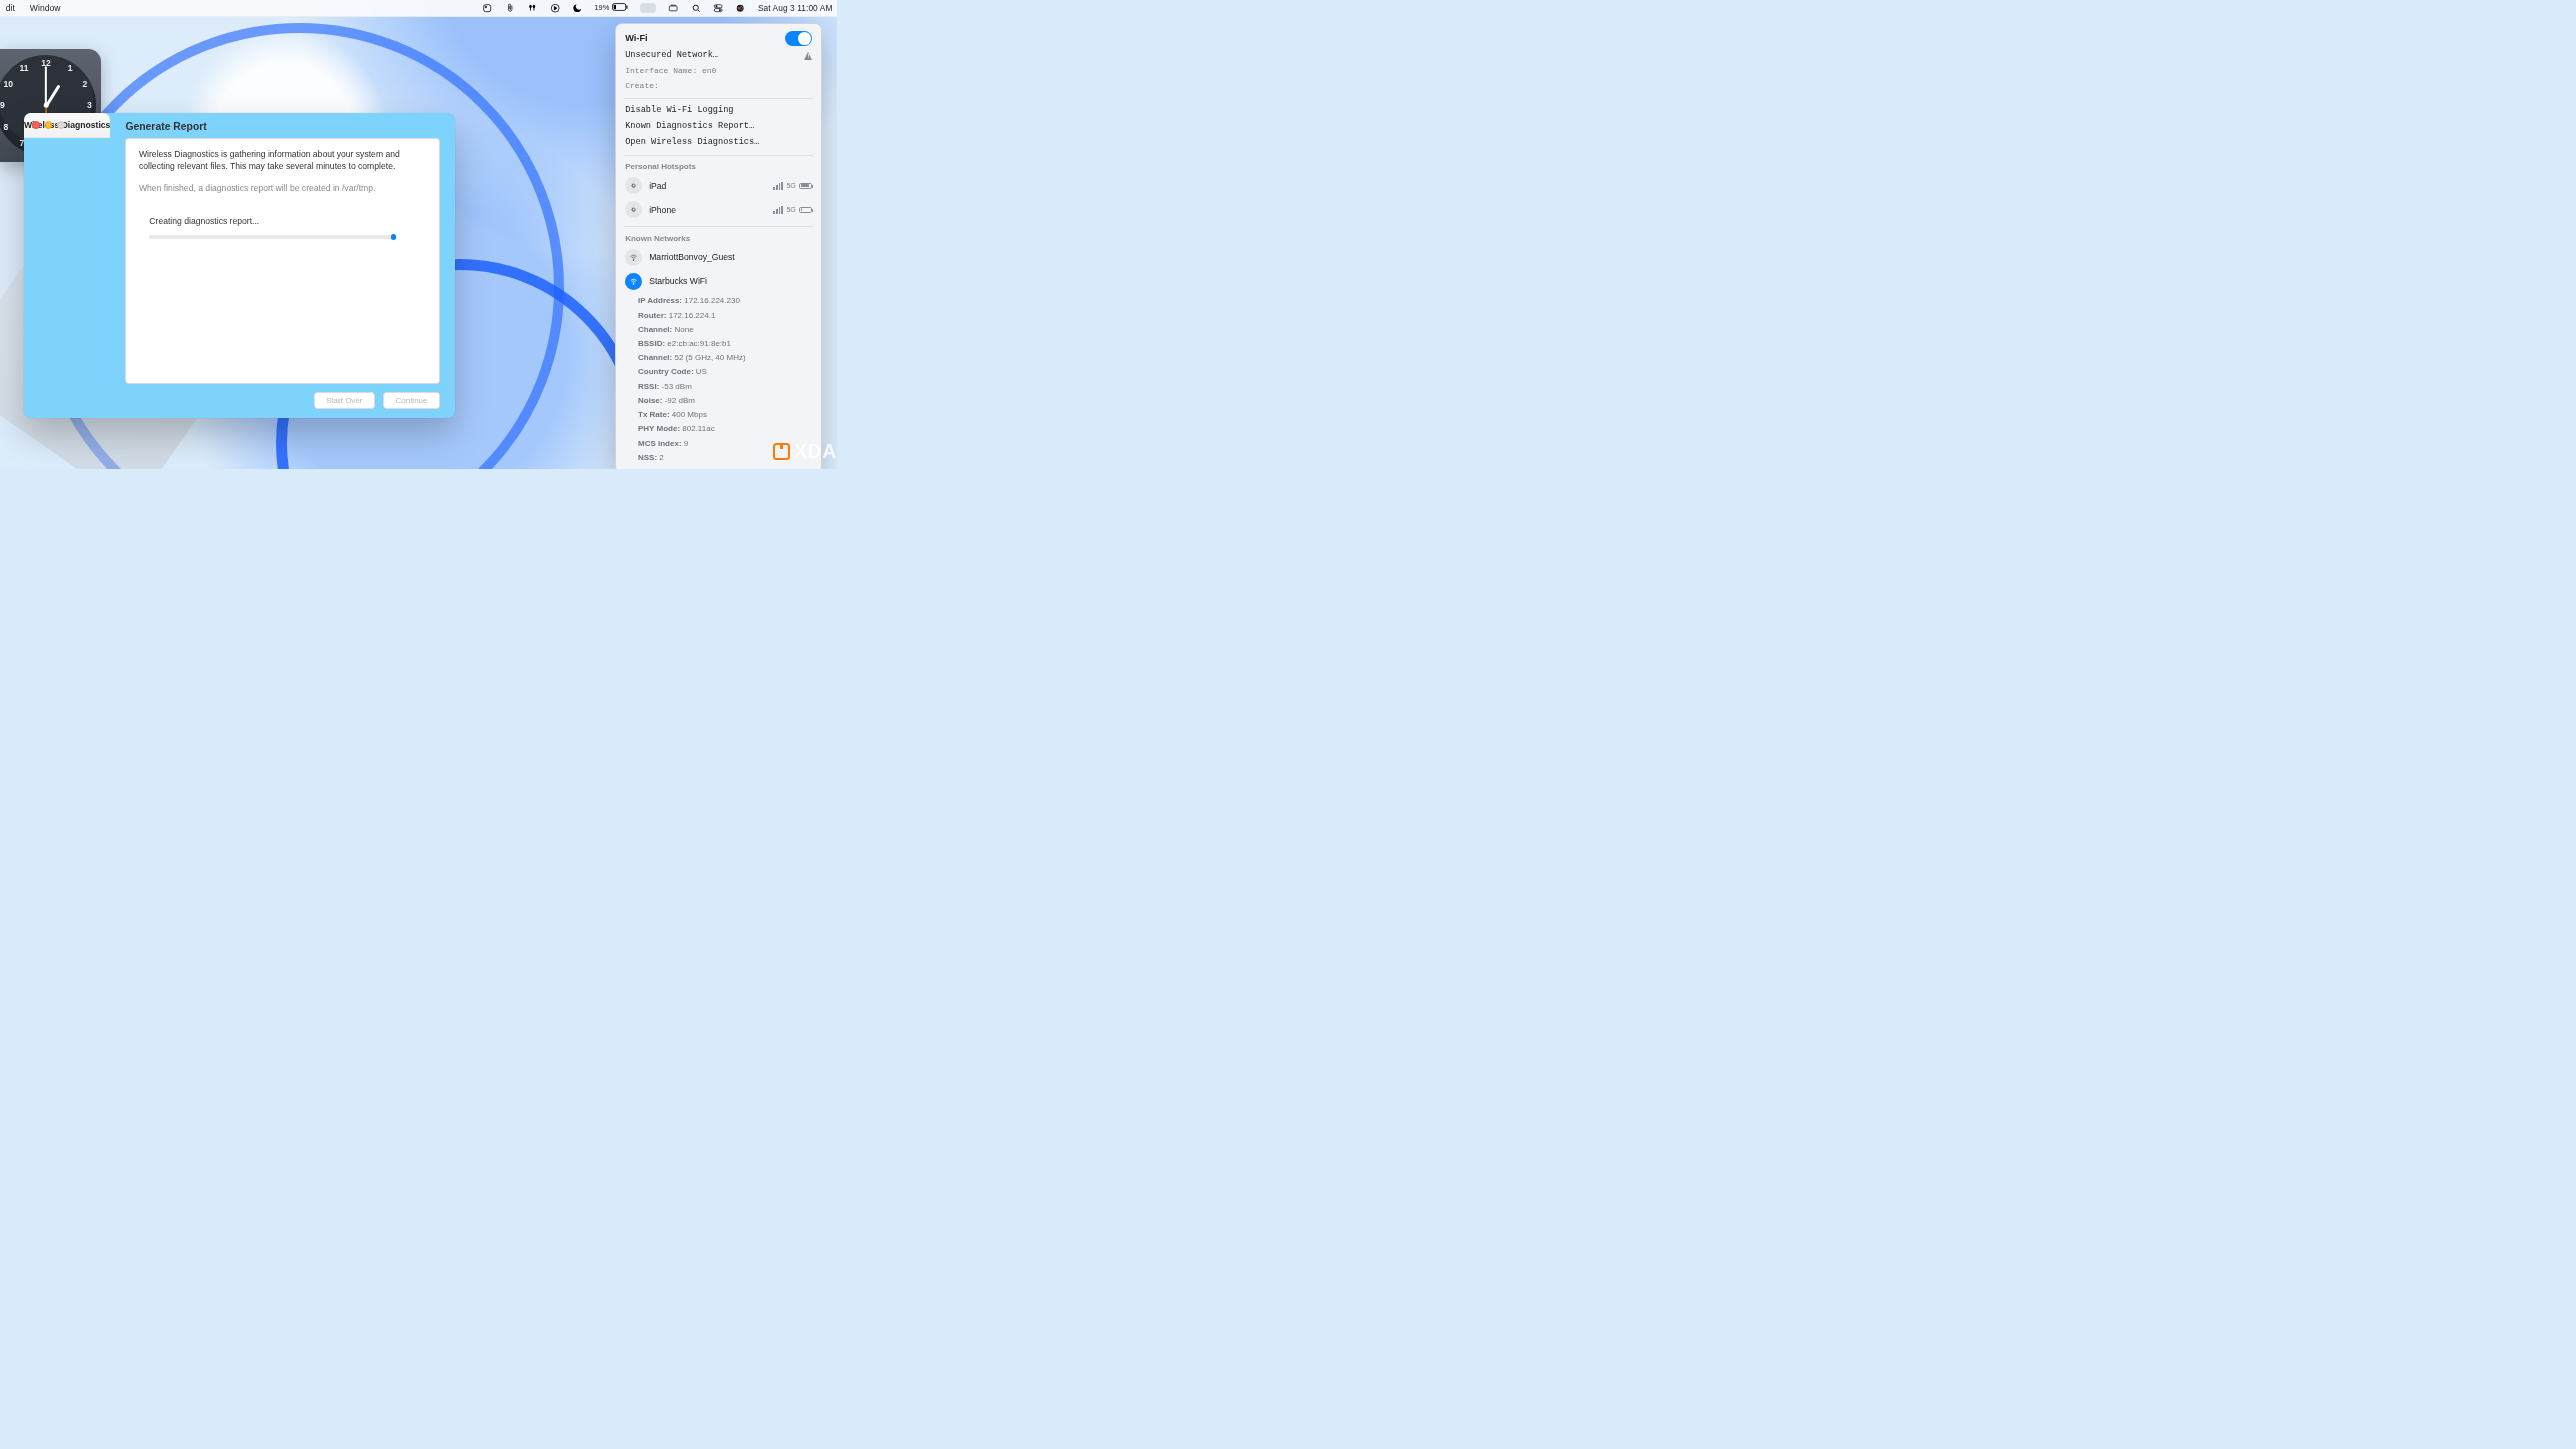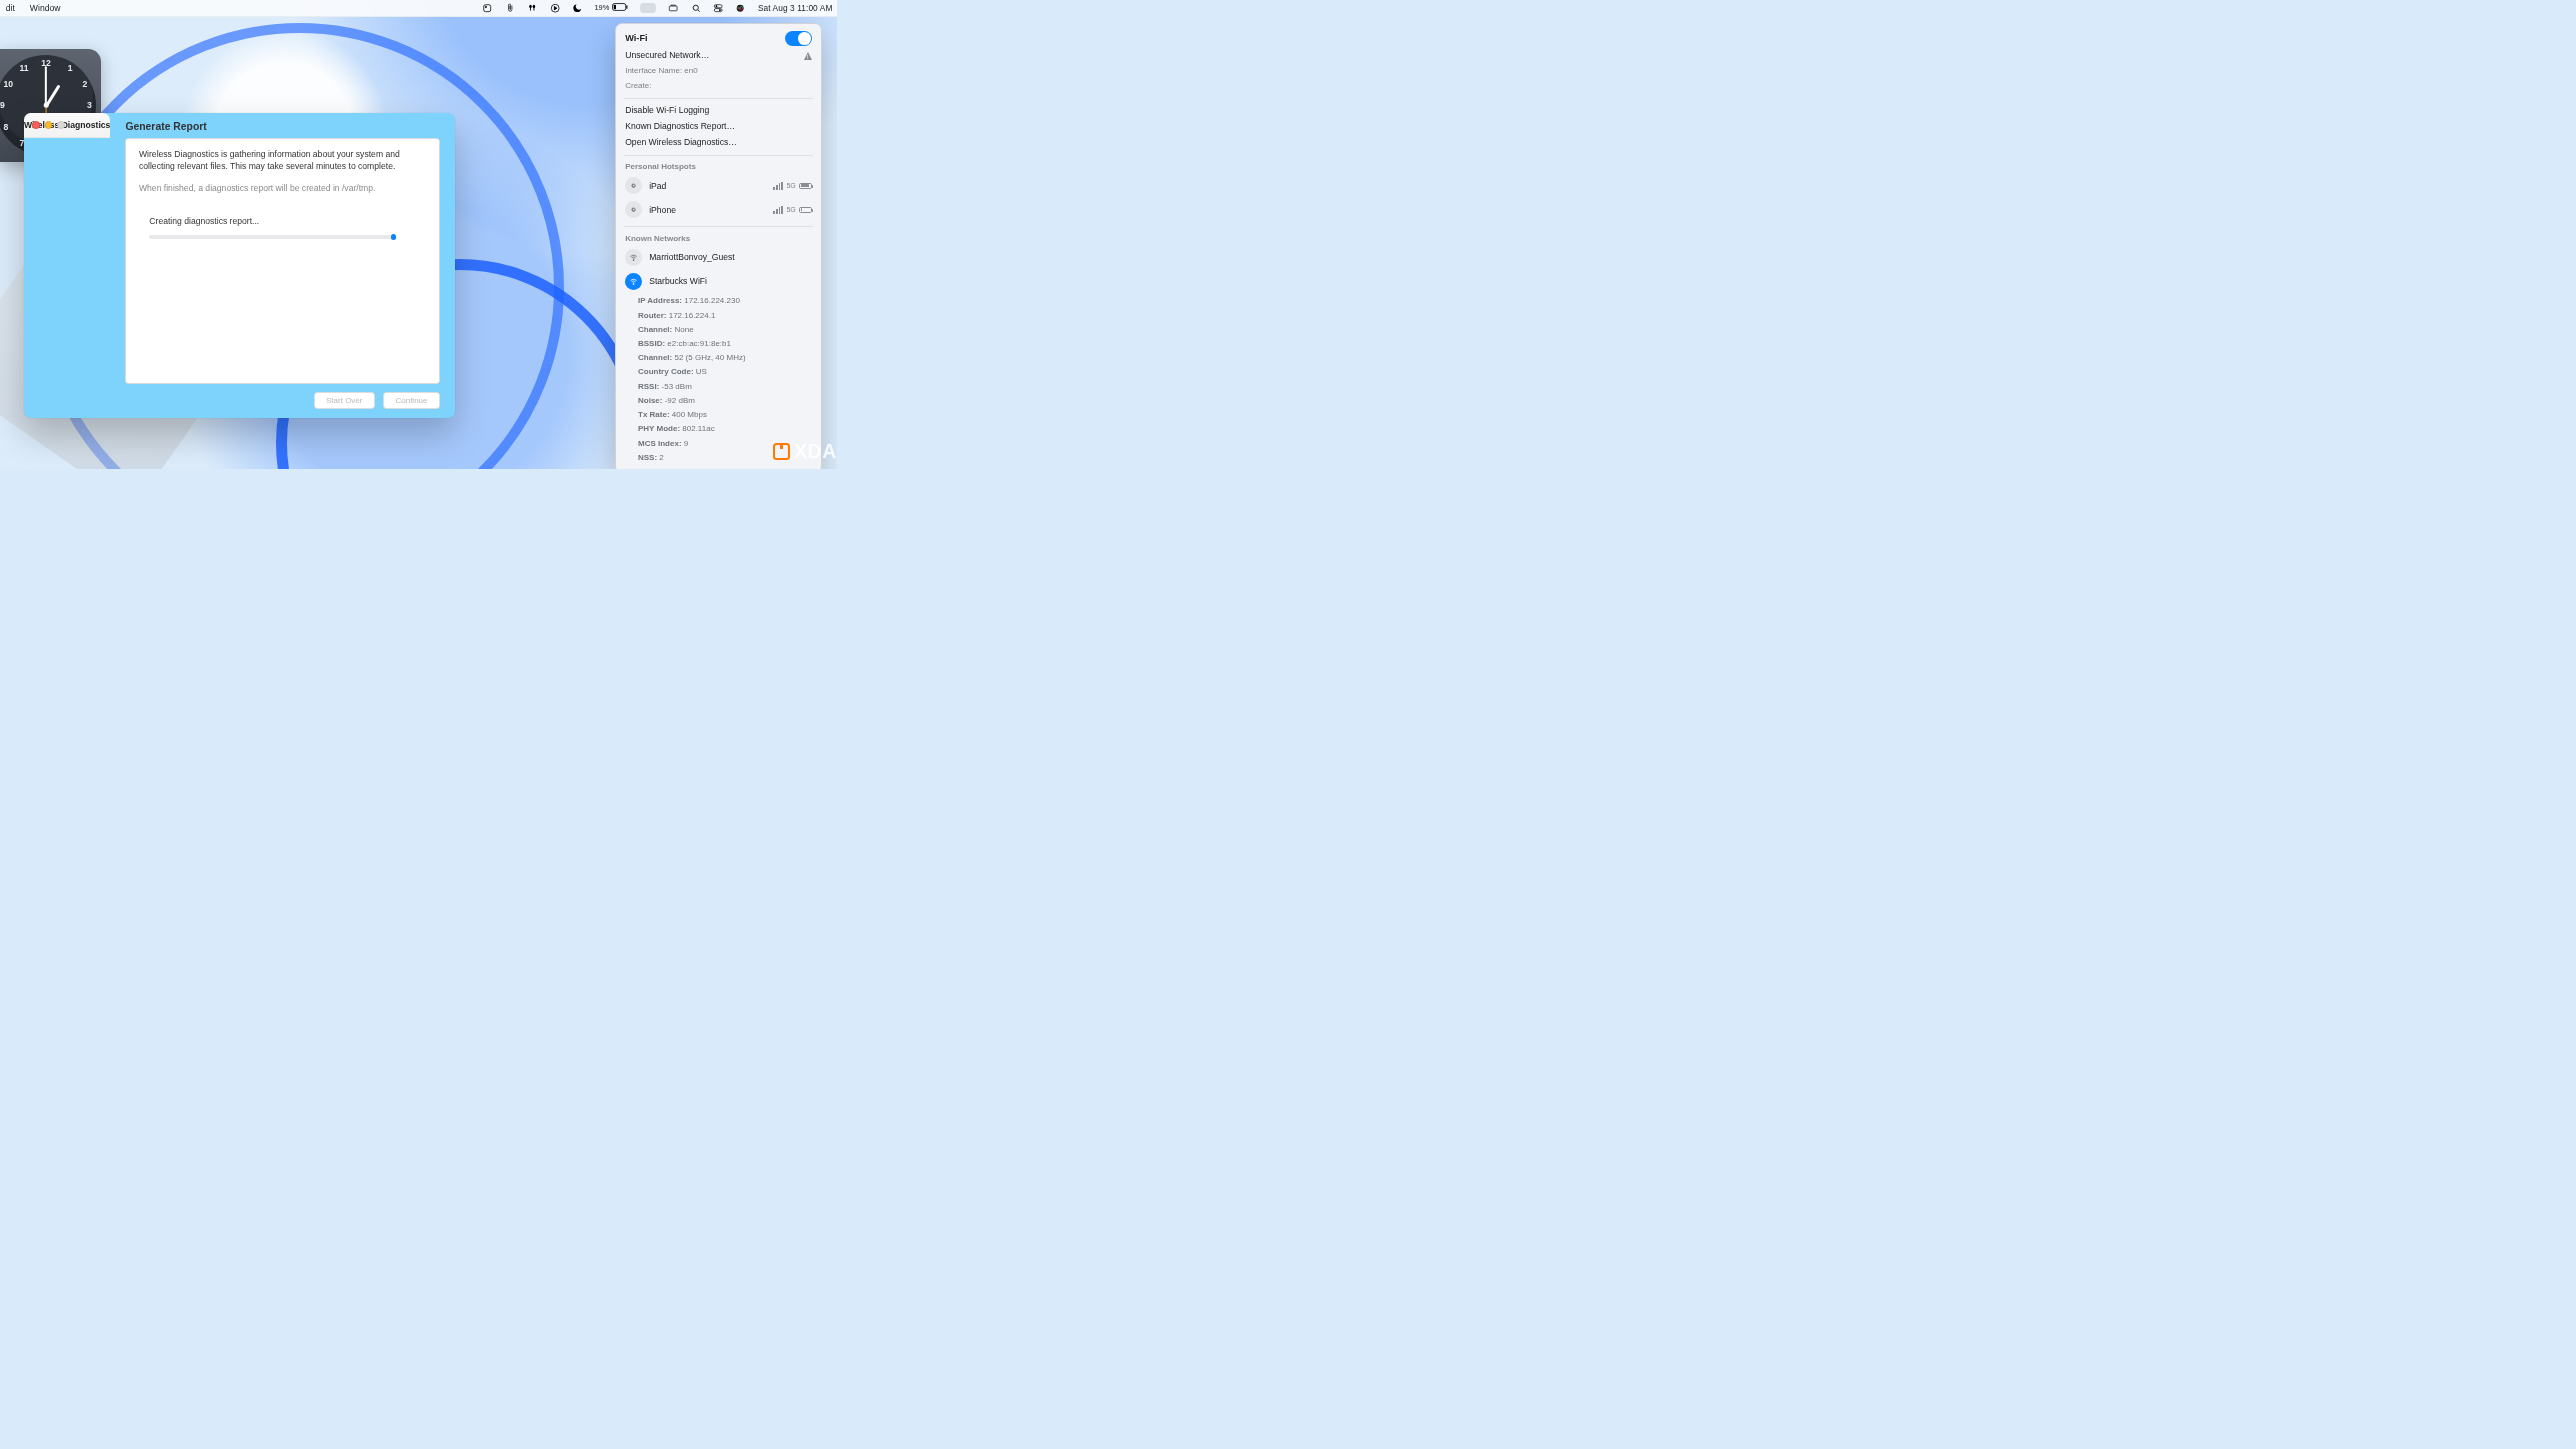--- a/index.html
+++ b/index.html
@@ -126,21 +126,21 @@
     background:#f2f4f7; border:0.6px solid #cfd3d9; border-radius:7px;
     box-shadow: 0 14px 29px rgba(0,0,0,.22);
     z-index:40; padding: 5.8px 0 7px;
     font-size:8.6px; color:#222;
   }
   .wifi-panel .hr{ height:0.6px; background:#dde0e5; margin:4.6px 8px;}
   .wifi-header{ display:flex; align-items:center; justify-content:space-between; padding: 1.2px 9.2px 2.3px;}
   .wifi-header .t{ font-weight:700; font-size:9.2px;}
   .switch{ width:26.5px; height:15px; background:#0a84ff; border-radius:7.5px; position:relative;}
   .switch::after{ content:""; position:absolute; right:1.2px; top:1.2px; width:12.6px;height:12.6px;border-radius:50%;background:#fff;}
-  .row{ display:flex; align-items:center; justify-content:space-between; padding:1.2px 9.2px; line-height:1.55;}
+  .row{ display:flex; align-items:center; justify-content:space-between; padding:1.2px 9.2px; line-height:1.55;font-family:Liberation Mono, monospace;}
   .row.link{ cursor:default;}
   .sub{ color:#7c8088; font-size:8px;}
   .muted-label{ color:#86898f; font-size:8px; font-weight:600; padding:2.3px 9.2px 2.3px;}
   .net-item{ display:flex; align-items:center; gap:7px; padding:3.5px 9.2px;}
   .net-item .bubble{ width:17px;height:17px;border-radius:50%; display:flex;align-items:center;justify-content:center;}
   .bubble.gray{ background:#e3e5e9; color:#5b5f66;}
   .bubble.blue{ background:#0a84ff; color:#fff;}
   .net-item .name{ flex:1;}
   .net-item .meta{ display:flex; align-items:center; gap:3.5px; color:#7c8088; font-size:7px;}
   .sig-bars{ display:flex; gap:0.9px; align-items:flex-end;}

